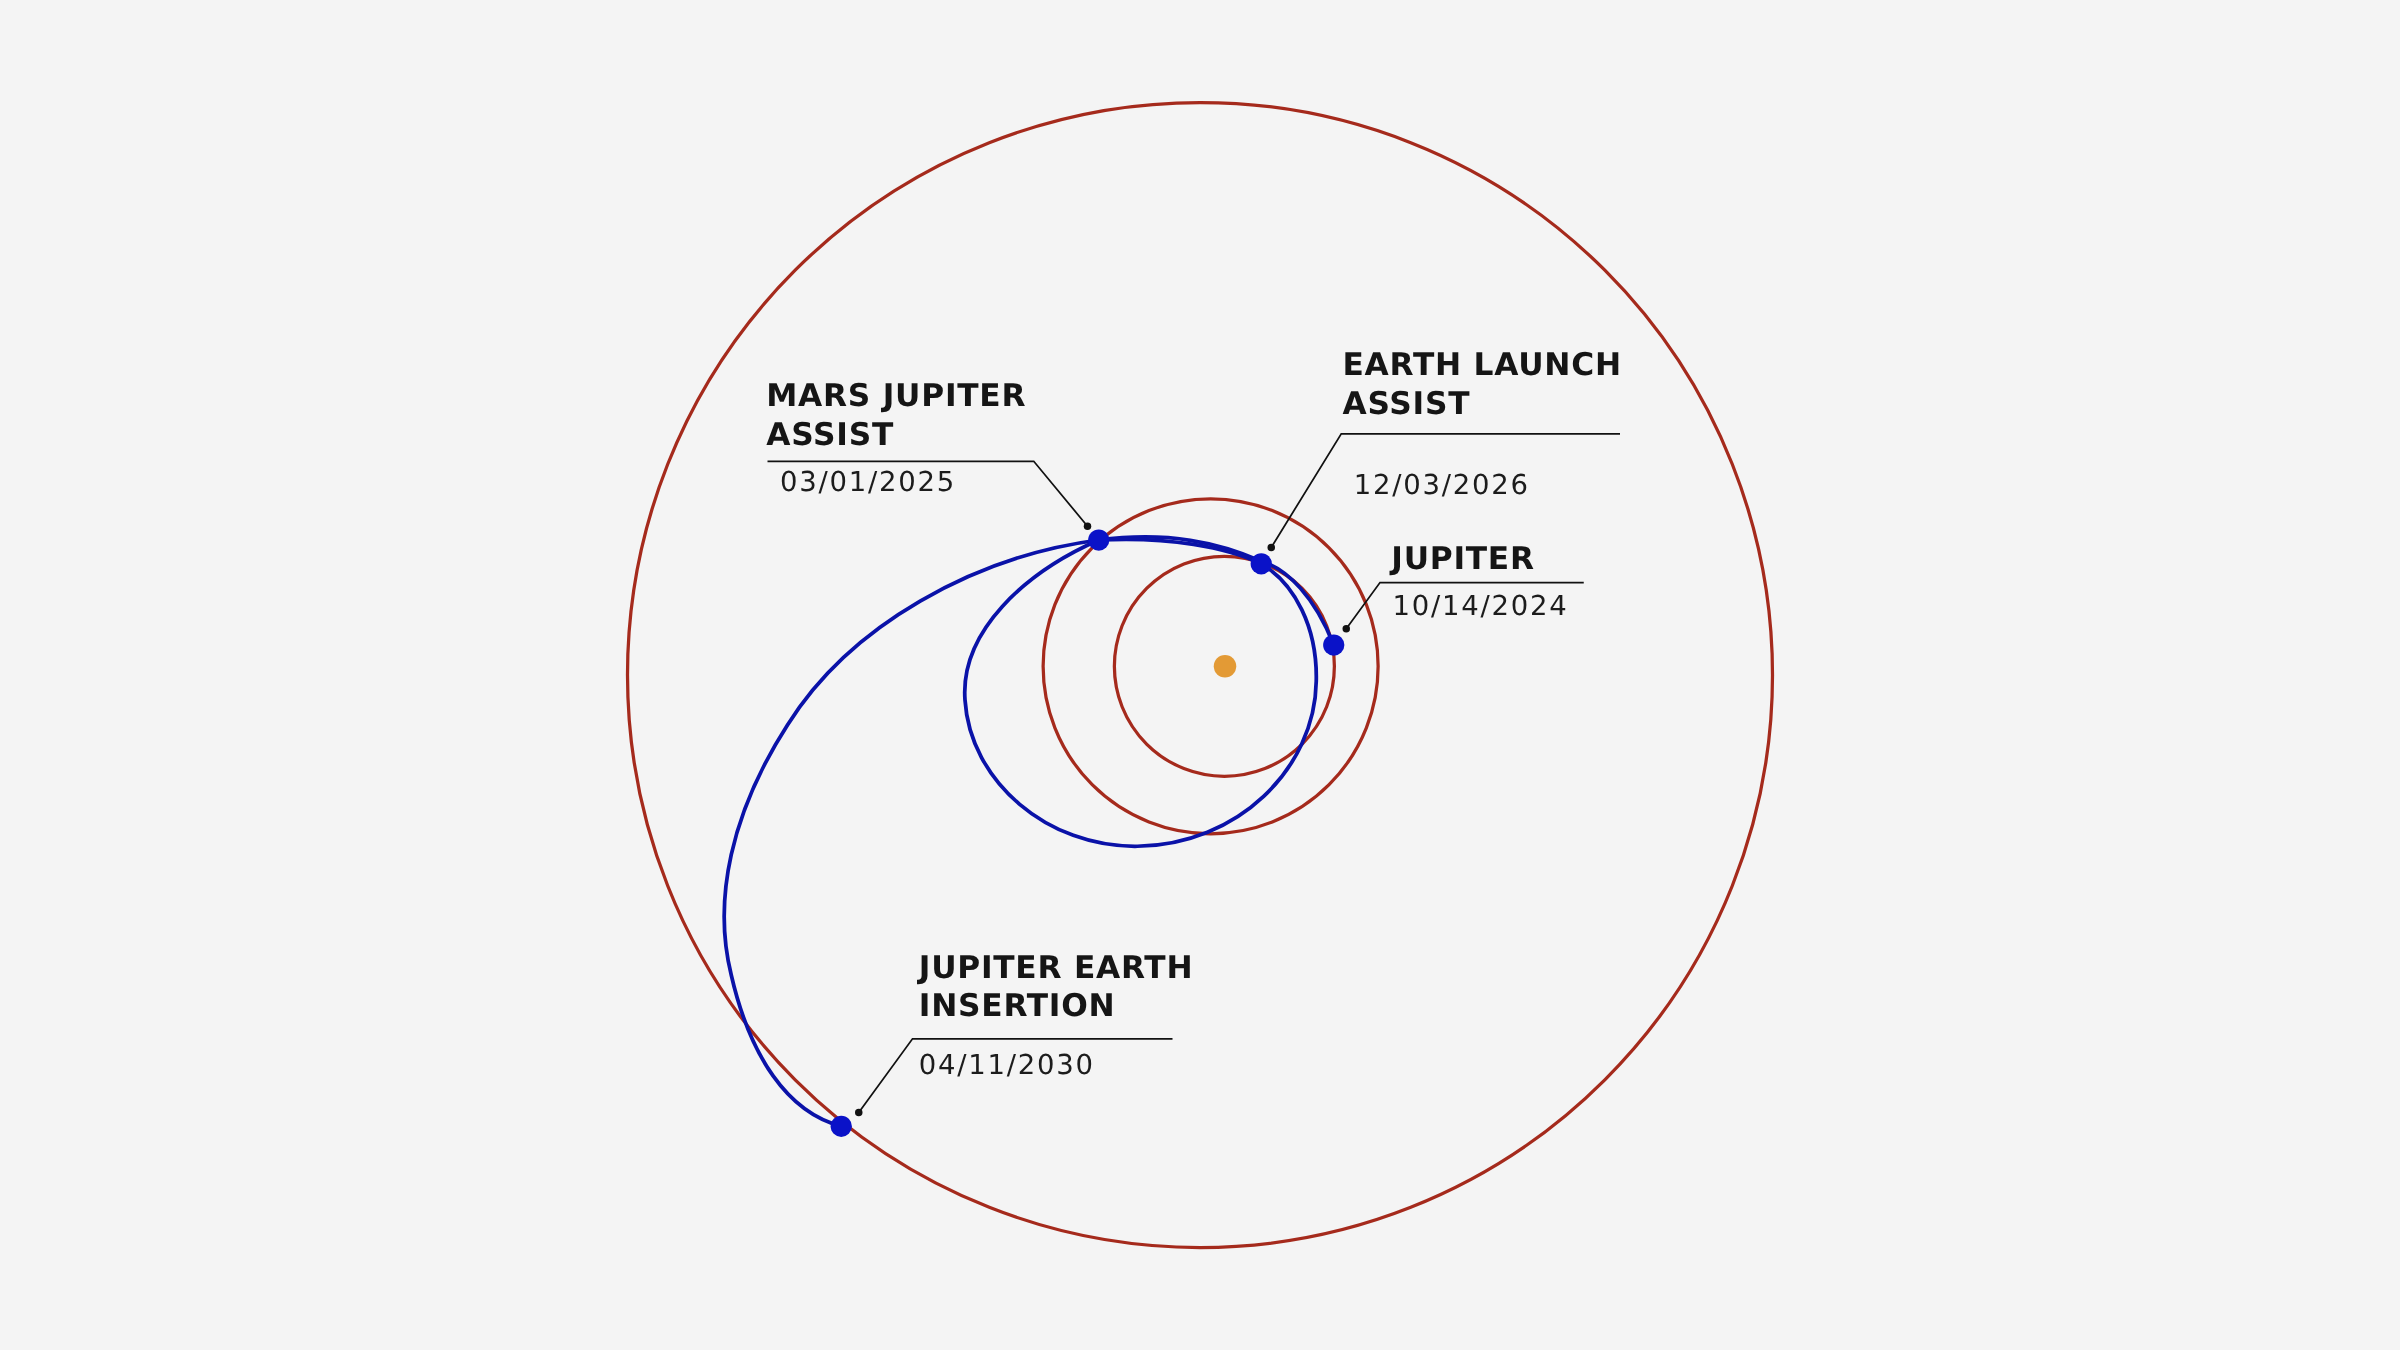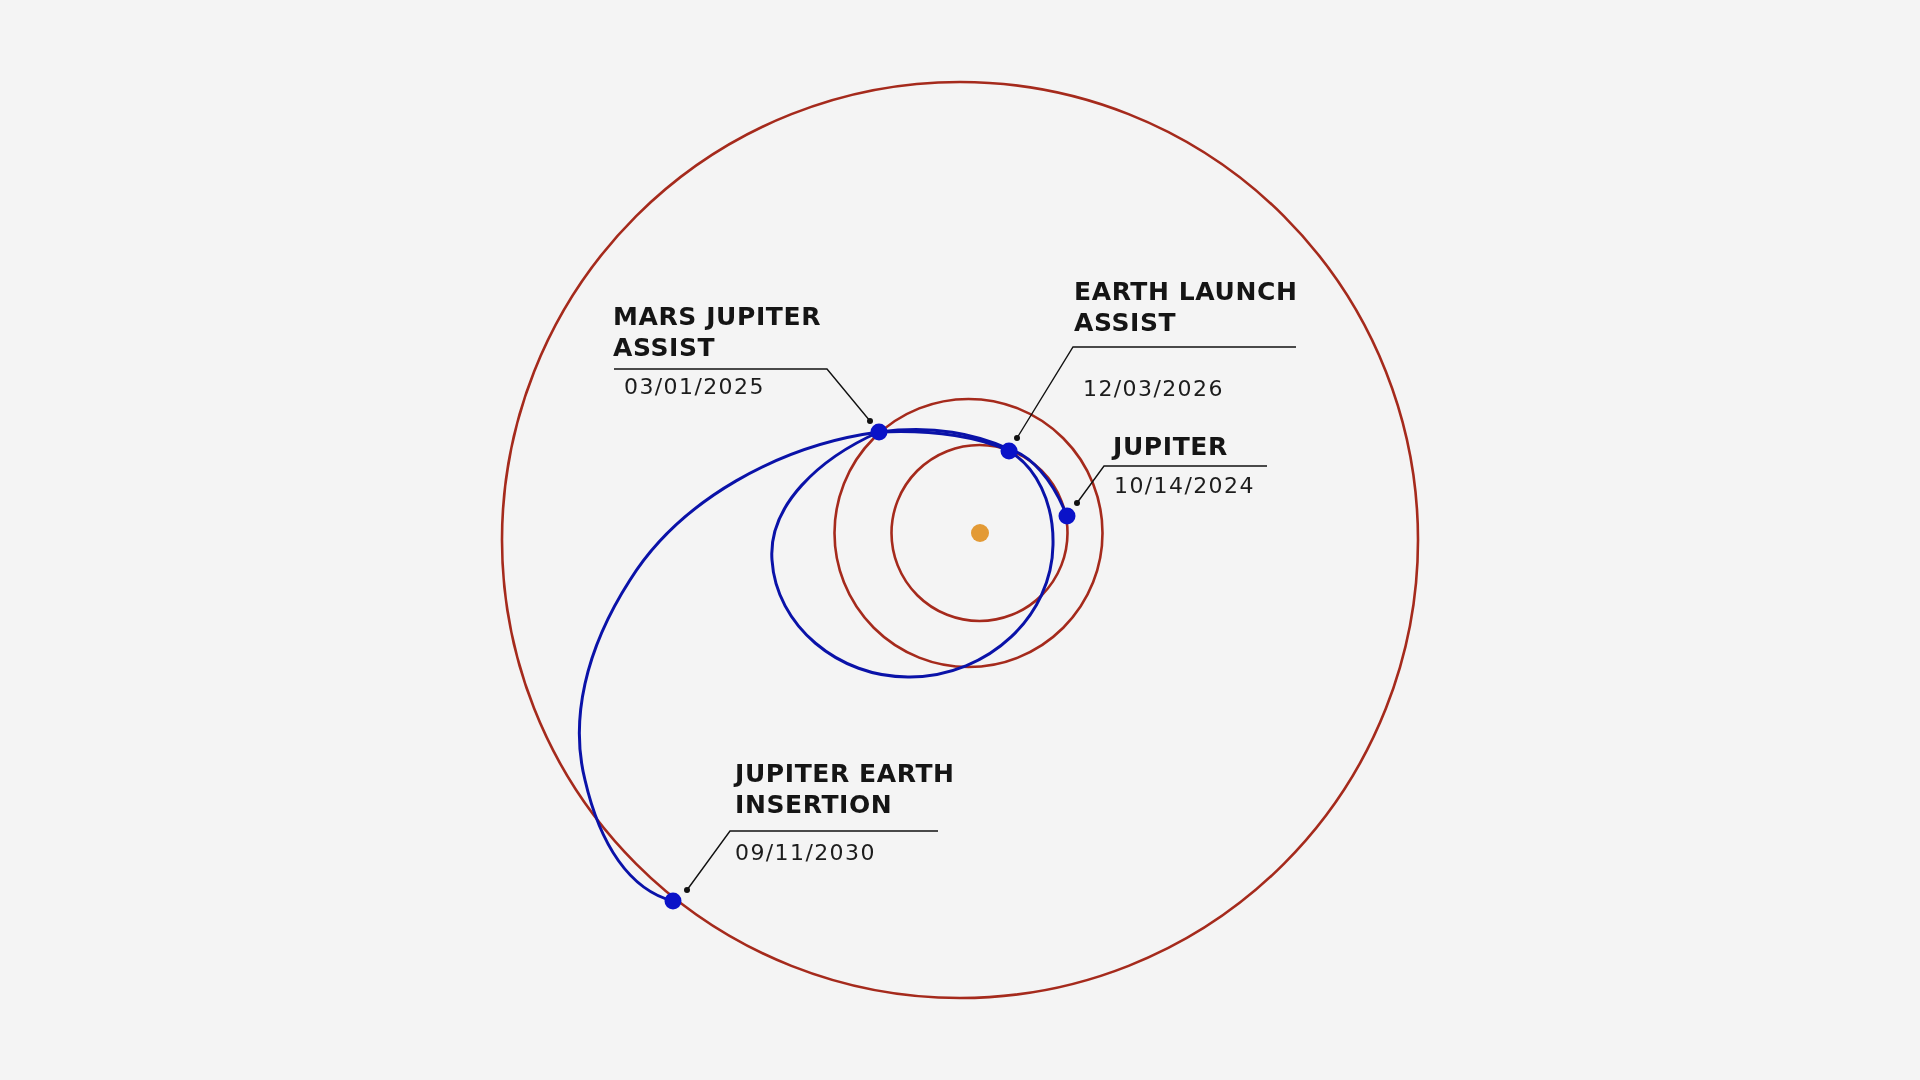--- a/index.html
+++ b/index.html
@@ -86,14 +86,14 @@
 </div>
 
 <div class="label" style="left:1113px; top:431px;">
   <div class="title">JUPITER</div>
   <div class="date" style="left:1px; top:42px;">10/14/2024</div>
 </div>
 
 <div class="label" style="left:735px; top:758px;">
   <div class="title">JUPITER EARTH</div>
   <div class="title">INSERTION</div>
-  <div class="date" style="left:0px; top:82px;">09/11/2030</div>
+  <div class="date" style="left:0px; top:82px;">04/11/2030</div>
 </div>
 
 </body></html>

